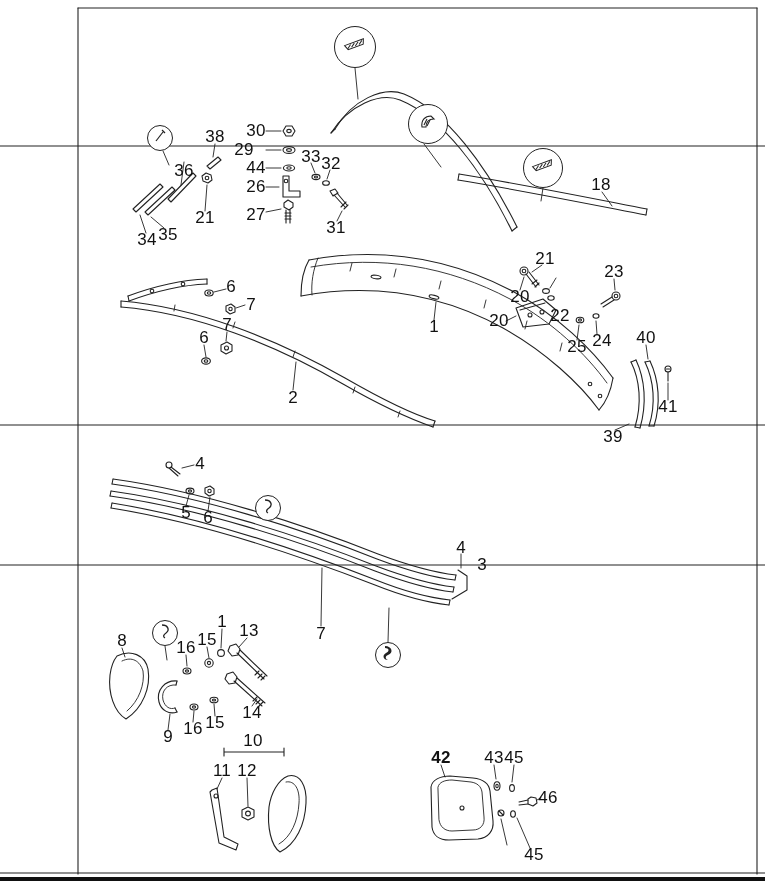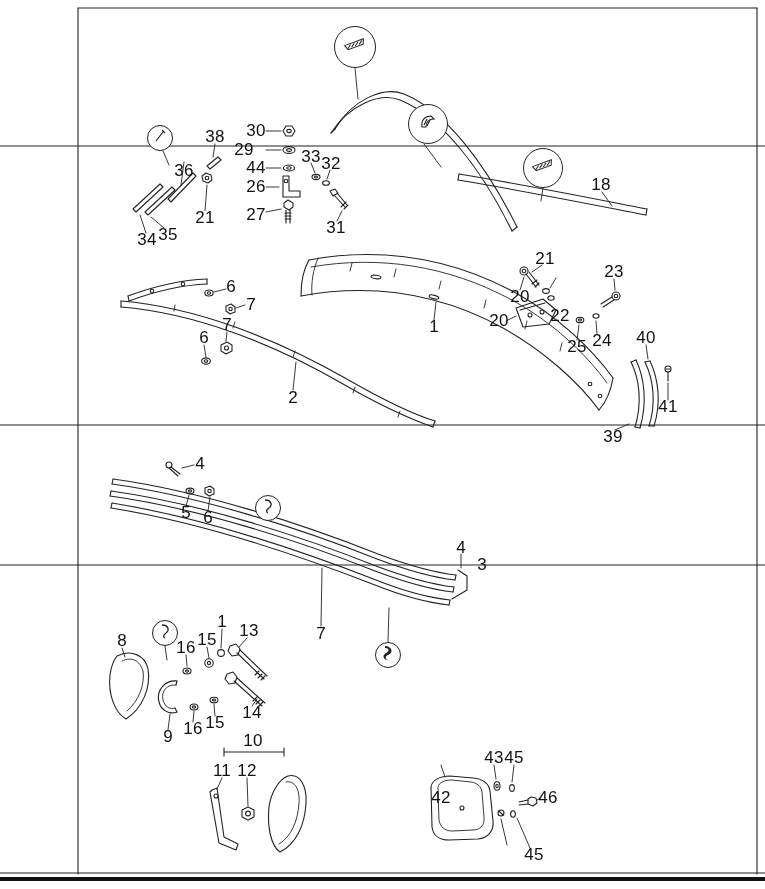--- a/index.html
+++ b/index.html
@@ -311,21 +311,21 @@
       <span class="plabel" style="left: 207px; top: 640px;">15</span>
       <span class="plabel" style="left: 249px; top: 631px;">13</span>
       <span class="plabel" style="left: 186px; top: 648px;">16</span>
       <span class="plabel" style="left: 168px; top: 737px;">9</span>
       <span class="plabel" style="left: 193px; top: 729px;">16</span>
       <span class="plabel" style="left: 215px; top: 723px;">15</span>
       <span class="plabel" style="left: 252px; top: 713px;">14</span>
       <span class="plabel" style="left: 253px; top: 741px;">10</span>
       <span class="plabel" style="left: 222px; top: 771px;">11</span>
       <span class="plabel" style="left: 247px; top: 771px;">12</span>
-      <span class="plabel" style="left: 441px; top: 798px;">42</span>
+      <span class="plabel" style="left: 441px; top: 758px; font-weight: bold;">42</span>
       <span class="plabel" style="left: 494px; top: 758px;">43</span>
       <span class="plabel" style="left: 514px; top: 758px;">45</span>
       <span class="plabel" style="left: 548px; top: 798px;">46</span>
       <span class="plabel" style="left: 508px; top: 900px;">44</span>
       <span class="plabel" style="left: 534px; top: 855px;">45</span>
     </div>
 <div class="labels" id="callouts-layer">
       <div class="callout" style="left: 334px; top: 26px; width: 42px; height: 42px;">
         <span><svg width="34" height="34" viewBox="0 0 34 34">
             <g transform="rotate(-20 17 17)" stroke="#222" fill="none" stroke-width="1">

